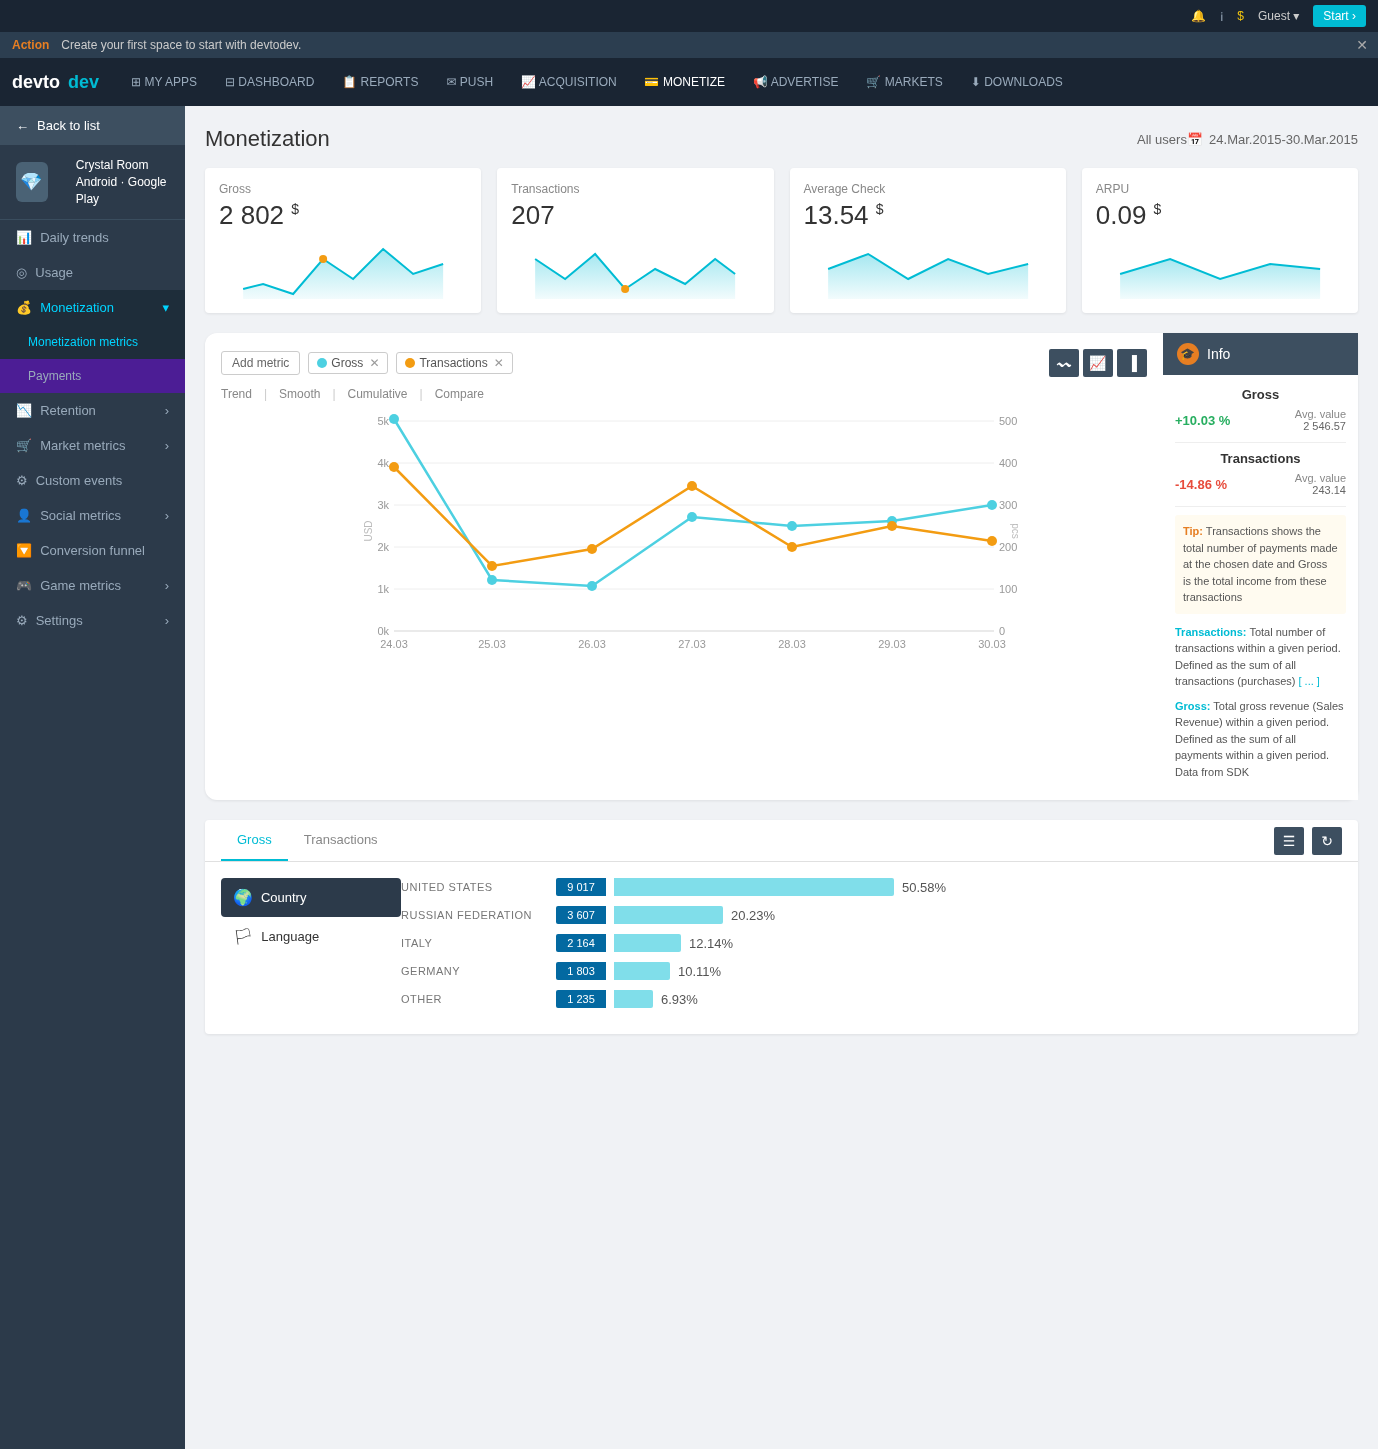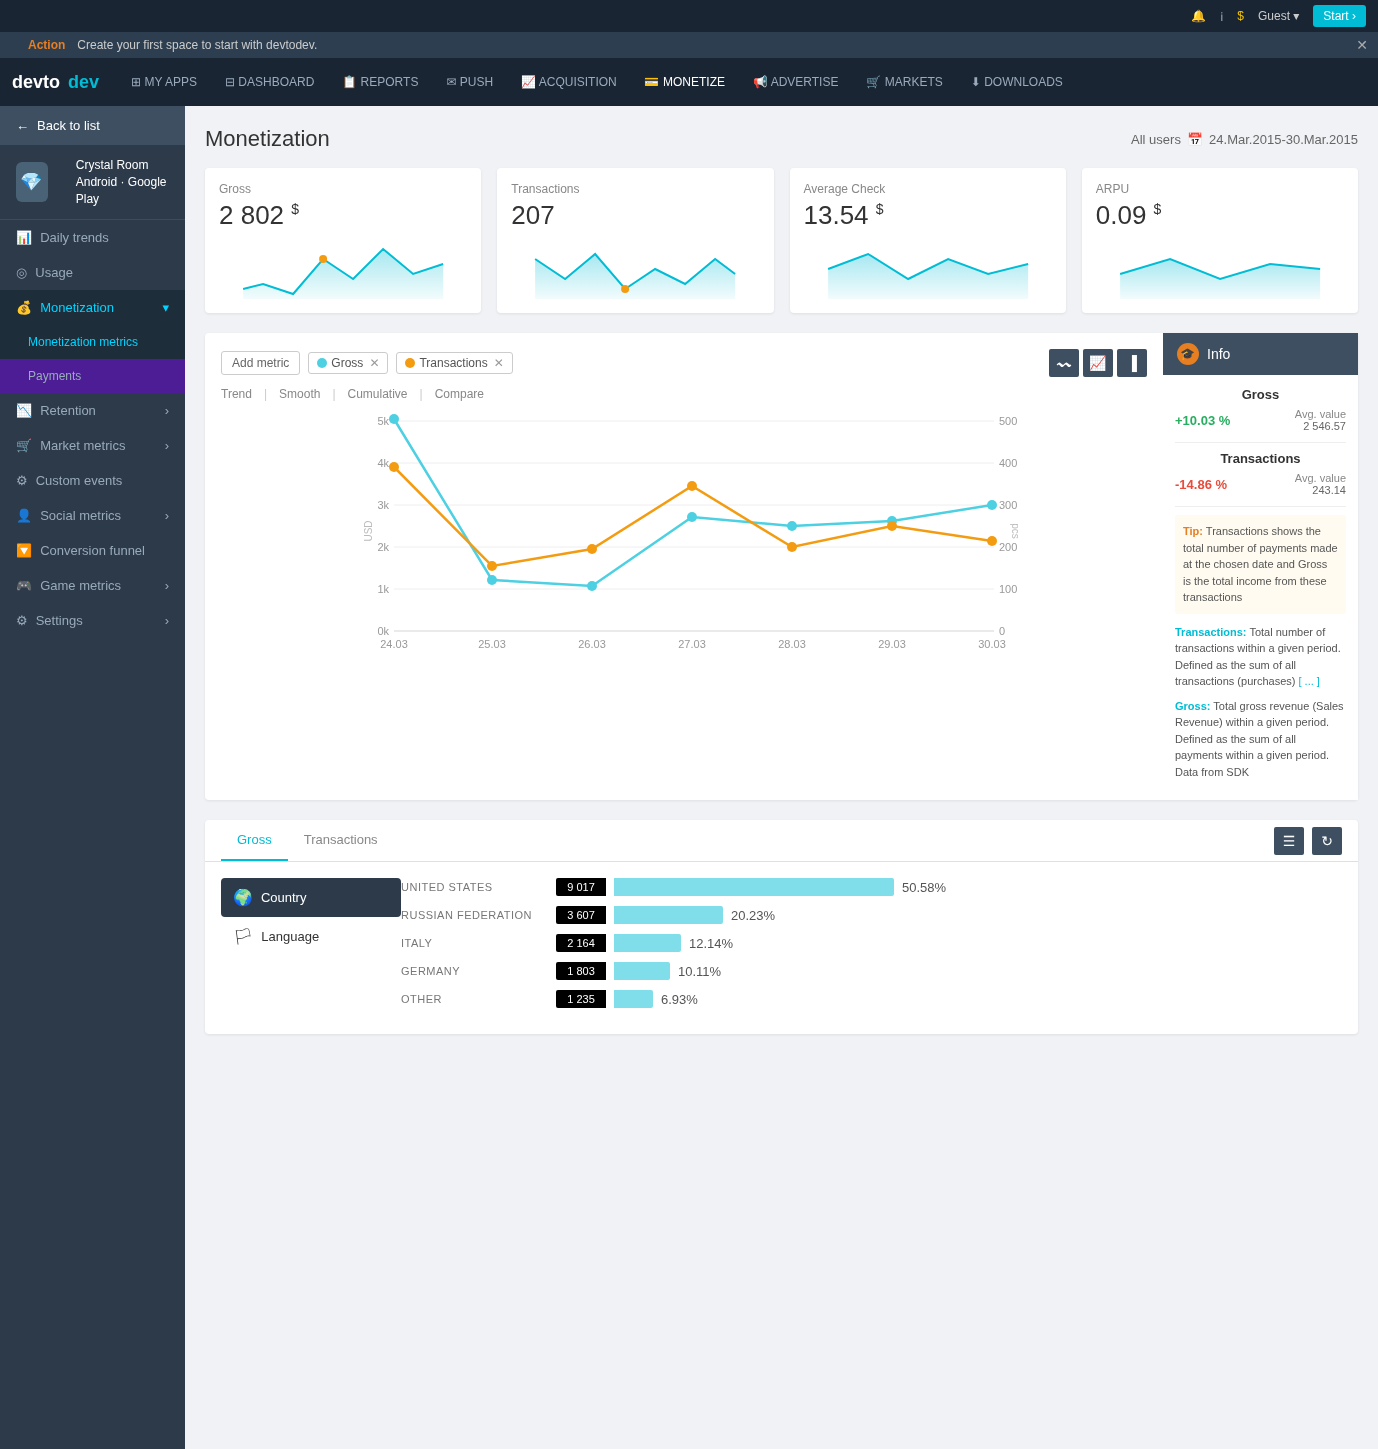--- a/index.html
+++ b/index.html
@@ -2,21 +2,21 @@
 <html><head>
   <meta charset="utf-8">
   <style>
     * { box-sizing: border-box; margin: 0; padding: 0; }
     body { font-family: 'Segoe UI', Arial, sans-serif; font-size: 13px; background: #f0f2f5; color: #333; }
 
     
     .action-bar {
       background: #2c3e50;
       color: #fff;
-      padding: 6px 28px;
+      padding: 6px 12px;
       font-size: 12px;
       display: flex;
       align-items: center;
       gap: 12px;
       position: relative;
     }
     .action-bar .action-label { font-weight: bold; color: #e67e22; }
     .action-bar .action-text { color: #ccc; }
     .action-bar .close-btn { position: absolute; right: 10px; color: #aaa; cursor: pointer; font-size: 14px; }
 
@@ -103,21 +103,21 @@
     .main { flex: 1; padding: 20px; overflow: auto; }
 
     
     .page-header {
       display: flex;
       align-items: center;
       justify-content: space-between;
       margin-bottom: 16px;
     }
     .page-title { font-size: 22px; font-weight: 300; color: #333; }
-    .page-header-right { display: flex; align-items: flex-end; gap: 6px; color: #666; font-size: 13px; }
+    .page-header-right { display: flex; align-items: flex-end; gap: 0; color: #666; font-size: 13px; }
     .date-range { display: flex; align-items: center; gap: 6px; }
 
     
     .metrics-row {
       display: grid;
       grid-template-columns: repeat(4, 1fr);
       gap: 16px;
       margin-bottom: 20px;
     }
     .metric-card {
@@ -127,21 +127,21 @@
       box-shadow: 0 1px 3px rgba(0,0,0,0.08);
     }
     .metric-label { font-size: 12px; color: #888; margin-bottom: 4px; }
     .metric-value { font-size: 26px; font-weight: 300; color: #333; margin-bottom: 8px; }
     .metric-value sup { font-size: 14px; }
     .mini-chart { height: 60px; position: relative; overflow: hidden; }
 
     
     .chart-section {
       background: #fff;
-      border-radius: 4px;
+      border-radius: 12px;
       box-shadow: 0 1px 3px rgba(0,0,0,0.08);
       margin-bottom: 20px;
       display: flex;
     }
     .chart-main { flex: 1; padding: 16px; }
     .chart-toolbar {
       display: flex;
       align-items: center;
       gap: 8px;
       margin-bottom: 10px;
@@ -302,21 +302,21 @@
     .country-data { flex: 1; }
     .country-row {
       display: flex;
       align-items: center;
       margin-bottom: 10px;
       gap: 10px;
     }
     .country-name { width: 145px; font-size: 11px; color: #777; text-transform: uppercase; letter-spacing: 0.5px; }
     .country-bar-wrap { flex: 1; display: flex; align-items: center; gap: 8px; }
     .country-bar-value {
-      background: #000000;
+      background: #0369a1;
       color: #fff;
       font-size: 11px;
       padding: 3px 8px;
       min-width: 50px;
       text-align: center;
       border-radius: 2px 0 0 2px;
       flex-shrink: 0;
     }
     .country-bar {
       height: 18px;

